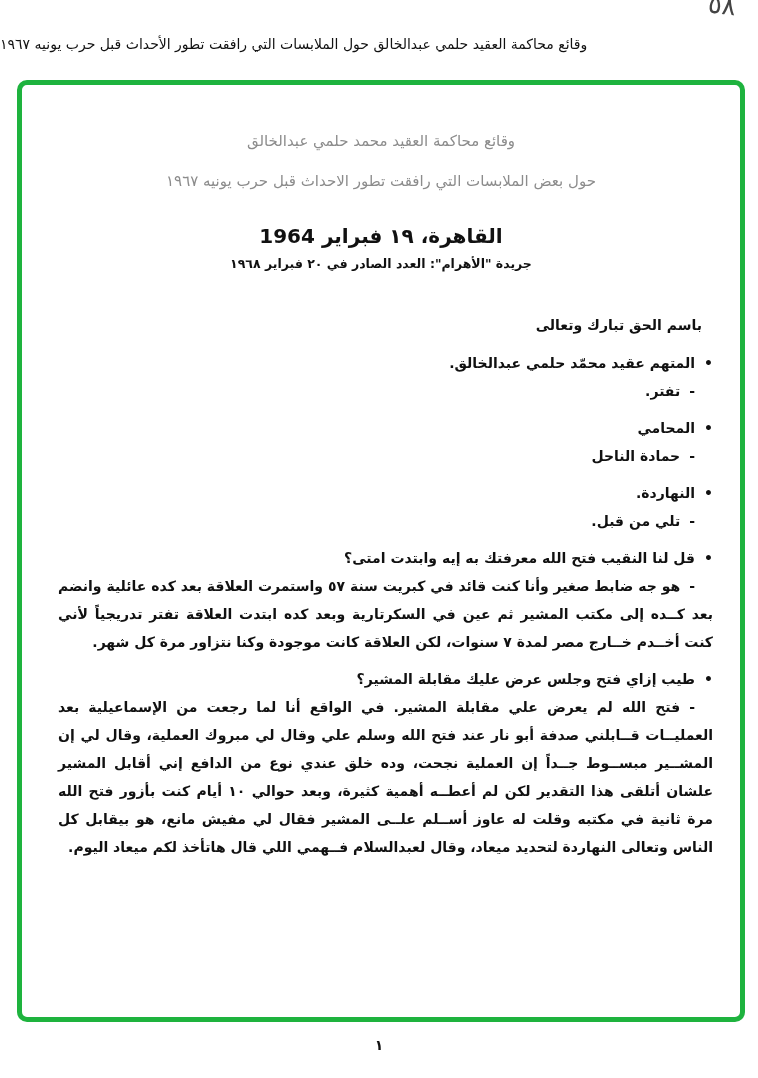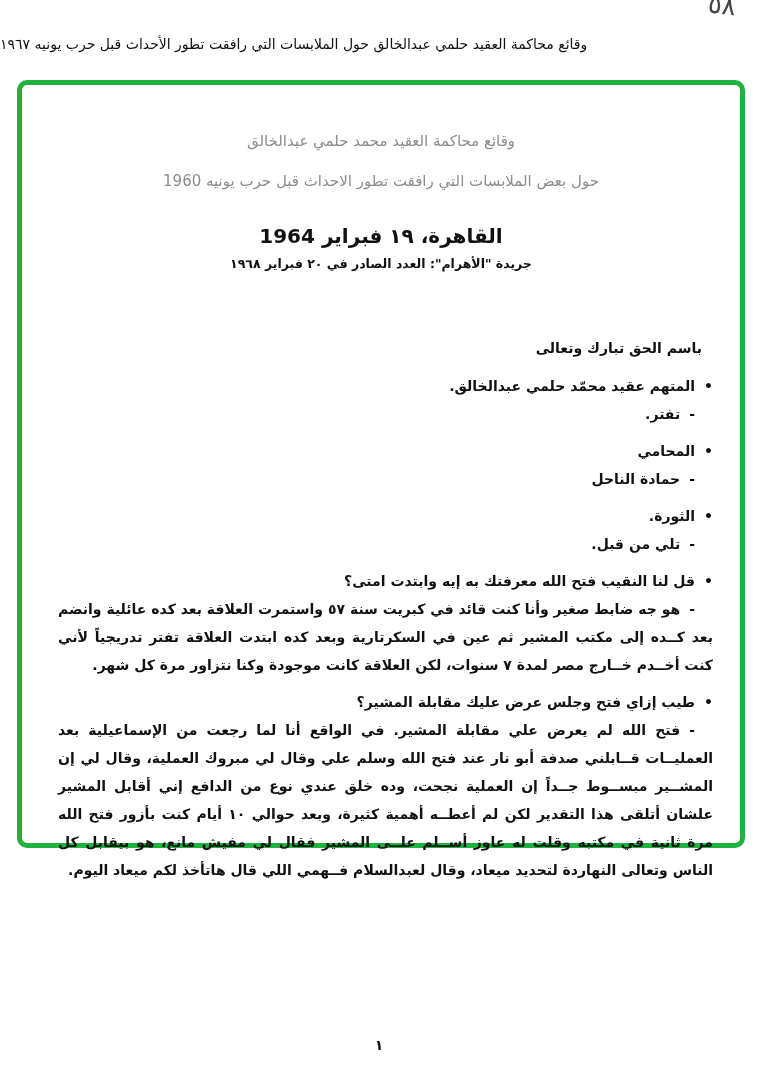--- a/index.html
+++ b/index.html
@@ -9,38 +9,38 @@
   }
   .corner-mark{
     position:absolute;top:-10px;right:22px;font-size:26px;color:#444;
     transform:rotate(6deg);font-weight:400;letter-spacing:4px;
   }
   .header-line{
     position:absolute;top:36px;left:0;width:100%;text-align:left;
     font-size:14px;font-weight:normal;direction:rtl;
   }
   .doc-box{
-    position:absolute;left:17px;top:80px;width:728px;height:768px;
+    position:absolute;left:17px;top:80px;width:728px;height:942px;
     border:5px solid #1eb33e;border-radius:10px;box-sizing:border-box;
     background:#fff;
   }
   .faded-header{
     margin-top:36px;text-align:center;direction:rtl;
     color:#8c8c8c;font-size:15px;line-height:40px;filter:blur(0.4px);
   }
   .doc-title{
     margin-top:22px;text-align:center;direction:rtl;
     font-size:20px;font-weight:bold;line-height:26px;letter-spacing:1px;
   }
   .doc-subtitle{
     margin-top:6px;text-align:center;direction:rtl;
     font-size:12.5px;font-weight:bold;line-height:18px;
   }
   .opening{
-    margin-top:60px;direction:rtl;text-align:right;
+    margin-top:37px;direction:rtl;text-align:right;
     padding:0 38px 0 40px;font-size:14px;font-weight:bold;line-height:30px;
   }
   .dialog{
     direction:rtl;padding:0 27px 0 36px;font-size:14px;font-weight:bold;
   }
   .item{line-height:28px;text-align:justify;text-justify:inter-word;}
   .item.bullet{margin-top:9px;}
   .item.dash{margin-top:0;text-indent:18px;}
   .marker{padding-left:9px;}
   .page-number{
@@ -52,36 +52,36 @@
 <body>
 
 <div class="corner-mark">٥٨</div>
 
 <div class="header-line">وقائع محاكمة العقيد حلمي عبدالخالق حول الملابسات التي رافقت تطور الأحداث قبل حرب يونيه ١٩٦٧</div>
 
 <div class="doc-box">
 
   <div class="faded-header">
     <div>وقائع محاكمة العقيد محمد حلمي عبدالخالق</div>
-    <div>حول بعض الملابسات التي رافقت تطور الاحداث قبل حرب يونيه 1960</div>
+    <div>حول بعض الملابسات التي رافقت تطور الاحداث قبل حرب يونيه ١٩٦٧</div>
   </div>
 
   <div class="doc-title">القاهرة، ١٩ فبراير 1964</div>
   <div class="doc-subtitle">جريدة "الأهرام": العدد الصادر في ٢٠ فبراير ١٩٦٨</div>
 
   <div class="opening">
     <div>باسم الحق تبارك وتعالى</div>
   </div>
 
   <div class="dialog">
     <div class="item bullet"><span class="marker">•</span><span>المتهم عقيد محمّد حلمي عبدالخالق.</span></div>
     <div class="item dash"><span class="marker">-</span><span>تفتر.</span></div>
     <div class="item bullet"><span class="marker">•</span><span>المحامي</span></div>
     <div class="item dash"><span class="marker">-</span><span>حمادة الناحل</span></div>
-    <div class="item bullet"><span class="marker">•</span><span>الثورة.</span></div>
+    <div class="item bullet"><span class="marker">•</span><span>النهاردة.</span></div>
     <div class="item dash"><span class="marker">-</span><span>تلي من قبل.</span></div>
     <div class="item bullet"><span class="marker">•</span><span>قل لنا النقيب فتح الله معرفتك به إيه وابتدت امتى؟</span></div>
     <div class="item dash"><span class="marker">-</span><span>هو جه ضابط صغير وأنا كنت قائد في كبريت سنة ٥٧ واستمرت العلاقة بعد كده عائلية وانضم بعد كــده إلى مكتب المشير ثم عين في السكرتارية وبعد كده ابتدت العلاقة تفتر تدريجياً لأني كنت أخــدم خــارج مصر لمدة ٧ سنوات، لكن العلاقة كانت موجودة وكنا نتزاور مرة كل شهر.</span></div>
     <div class="item bullet"><span class="marker">•</span><span>طيب إزاي فتح وجلس عرض عليك مقابلة المشير؟</span></div>
     <div class="item dash"><span class="marker">-</span><span>فتح الله لم يعرض علي مقابلة المشير. في الواقع أنا لما رجعت من الإسماعيلية بعد العمليــات قــابلني صدفة أبو نار عند فتح الله وسلم علي وقال لي مبروك العملية، وقال لي إن المشــير مبســوط جــداً إن العملية نجحت، وده خلق عندي نوع من الدافع إني أقابل المشير علشان أتلقى هذا التقدير لكن لم أعطــه أهمية كثيرة، وبعد حوالي ١٠ أيام كنت بأزور فتح الله مرة ثانية في مكتبه وقلت له عاوز أســلم علــى المشير فقال لي مفيش مانع، هو بيقابل كل الناس وتعالى النهاردة لتحديد ميعاد، وقال لعبدالسلام فــهمي اللي قال هاتأخذ لكم ميعاد اليوم.</span></div>
   </div>
 
 </div>
 
 <div class="page-number">١</div>

